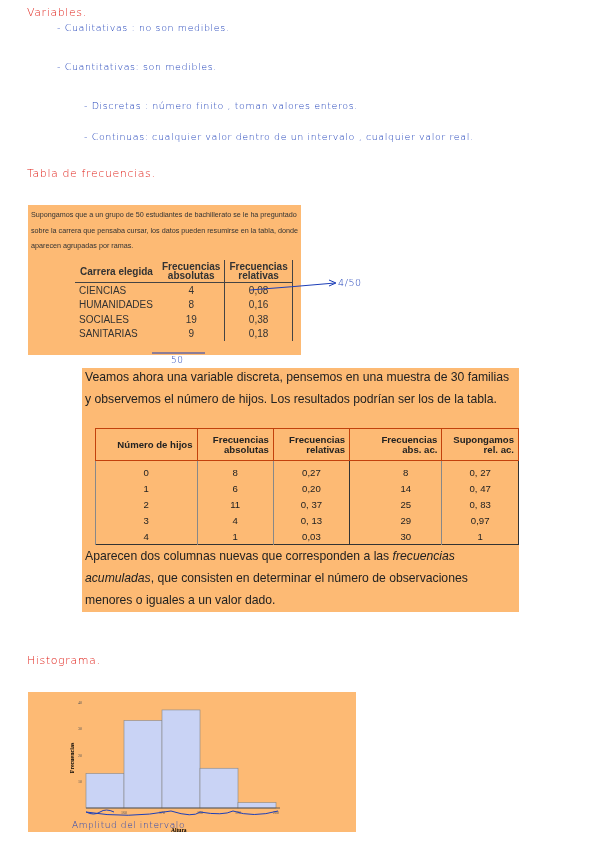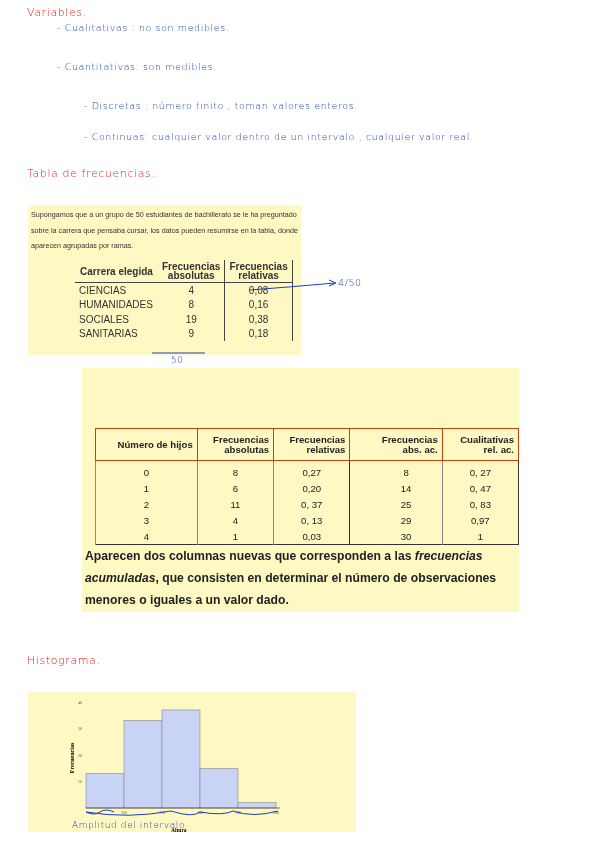--- a/index.html
+++ b/index.html
@@ -2,21 +2,21 @@
 <html><head>
 <meta charset="utf-8">
 <style>
   html, body { margin:0; padding:0; background:#fff; }
   body { width:600px; height:848px; position:relative; overflow:hidden; font-family:"Liberation Sans", sans-serif; }
   .hand { position:absolute; font-family:"DejaVu Sans", sans-serif; font-weight:300; letter-spacing:0.6px; white-space:nowrap; }
   .red { color:#e0241c; }
   .blue { color:#1d3fb8; }
   .h-title { font-size:11px; }
   .h-note { font-size:9.5px; }
-  .panel { position:absolute; background:#fef9c3; }
+  .panel { position:absolute; background:#fdba74; }
   
   #panel1 { left:28px; top:205px; width:273px; height:150px; }
   #panel1 .intro { position:absolute; left:3px; top:2px; width:270px; font-size:7.2px; line-height:15.5px; color:#333; }
   #t1 { position:absolute; left:47px; top:55px; border-collapse:collapse; font-size:10px; color:#333; }
   #t1 th { font-weight:bold; padding:2px 4px; border-bottom:1px solid #444; text-align:center; line-height:9px; }
   #t1 td { padding:0 4px; height:14.5px; text-align:center; }
   #t1 td.l { text-align:left; width:75px; }
   #t1 th.l { width:75px; }
   #t1 .c2 { width:46px; border-right:1px solid #444; }
   #t1 .c3 { width:46px; border-right:1px solid #444; }
@@ -79,28 +79,29 @@
 
 <svg style="position:absolute;left:0;top:0;" width="600" height="848">
   <path d="M250 290 Q 290 287 335 283" stroke="#1d3fb8" stroke-width="1" fill="none"></path>
   <path d="M329 280 L336 283 L329 286" stroke="#1d3fb8" stroke-width="1" fill="none"></path>
   <line x1="152" y1="353" x2="205" y2="353" stroke="#1d3fb8" stroke-width="1.2"></line>
 </svg>
 <div class="hand blue h-note" style="left:338px;top:277px;">4/50</div>
 <div class="hand blue" style="left:171px;top:355px;font-size:9px;">50</div>
 
 <div class="panel" id="panel2">
+  <div class="p" style="top:-2px;">Veamos ahora una variable discreta, pensemos en una muestra de 30 familias y observemos el número de hijos. Los resultados podrían ser los de la tabla.</div>
   <table id="t2">
     <thead>
       <tr>
         <th style="width:96px;">Número de hijos</th>
         <th style="width:68px;">Frecuencias absolutas</th>
         <th style="width:68px;">Frecuencias relativas</th>
         <th class="sep" style="width:68px;">Frecuencias abs. ac.</th>
-        <th style="width:68px;">Cualitativas rel. ac.</th>
+        <th style="width:68px;">Supongamos rel. ac.</th>
       </tr>
     </thead>
     <tbody>
       <tr class="first">
         <td>0</td>
         <td>8</td>
         <td>0,27</td>
         <td class="sep">8</td>
         <td>0, 27</td>
       </tr>
@@ -127,21 +128,21 @@
       </tr>
       <tr>
         <td>4</td>
         <td>1</td>
         <td>0,03</td>
         <td class="sep">30</td>
         <td>1</td>
       </tr>
     </tbody>
   </table>
-  <div class="p" style="top:177px;font-weight:bold;"><span>Aparecen dos columnas nuevas que corresponden a las </span><em>frecuencias acumuladas</em><span>, que consisten en determinar el número de observaciones menores o iguales a un valor dado.</span></div>
+  <div class="p" style="top:177px;"><span>Aparecen dos columnas nuevas que corresponden a las </span><em>frecuencias acumuladas</em><span>, que consisten en determinar el número de observaciones menores o iguales a un valor dado.</span></div>
 </div>
 
 <div class="hand red h-title" style="left:27px;top:654px;">Histograma.</div>
 <div class="panel" id="panel3">
   <svg width="273" height="140" id="histo">
     <g id="bars">
         <rect x="58" width="38" y="81.55" height="34.45" fill="#c9d3f5" stroke="#888" stroke-width="0.6"></rect>
         <rect x="96" width="38" y="28.55000000000001" height="87.44999999999999" fill="#c9d3f5" stroke="#888" stroke-width="0.6"></rect>
         <rect x="134" width="38" y="17.94999999999999" height="98.05000000000001" fill="#c9d3f5" stroke="#888" stroke-width="0.6"></rect>
         <rect x="172" width="38" y="76.25" height="39.75" fill="#c9d3f5" stroke="#888" stroke-width="0.6"></rect>

